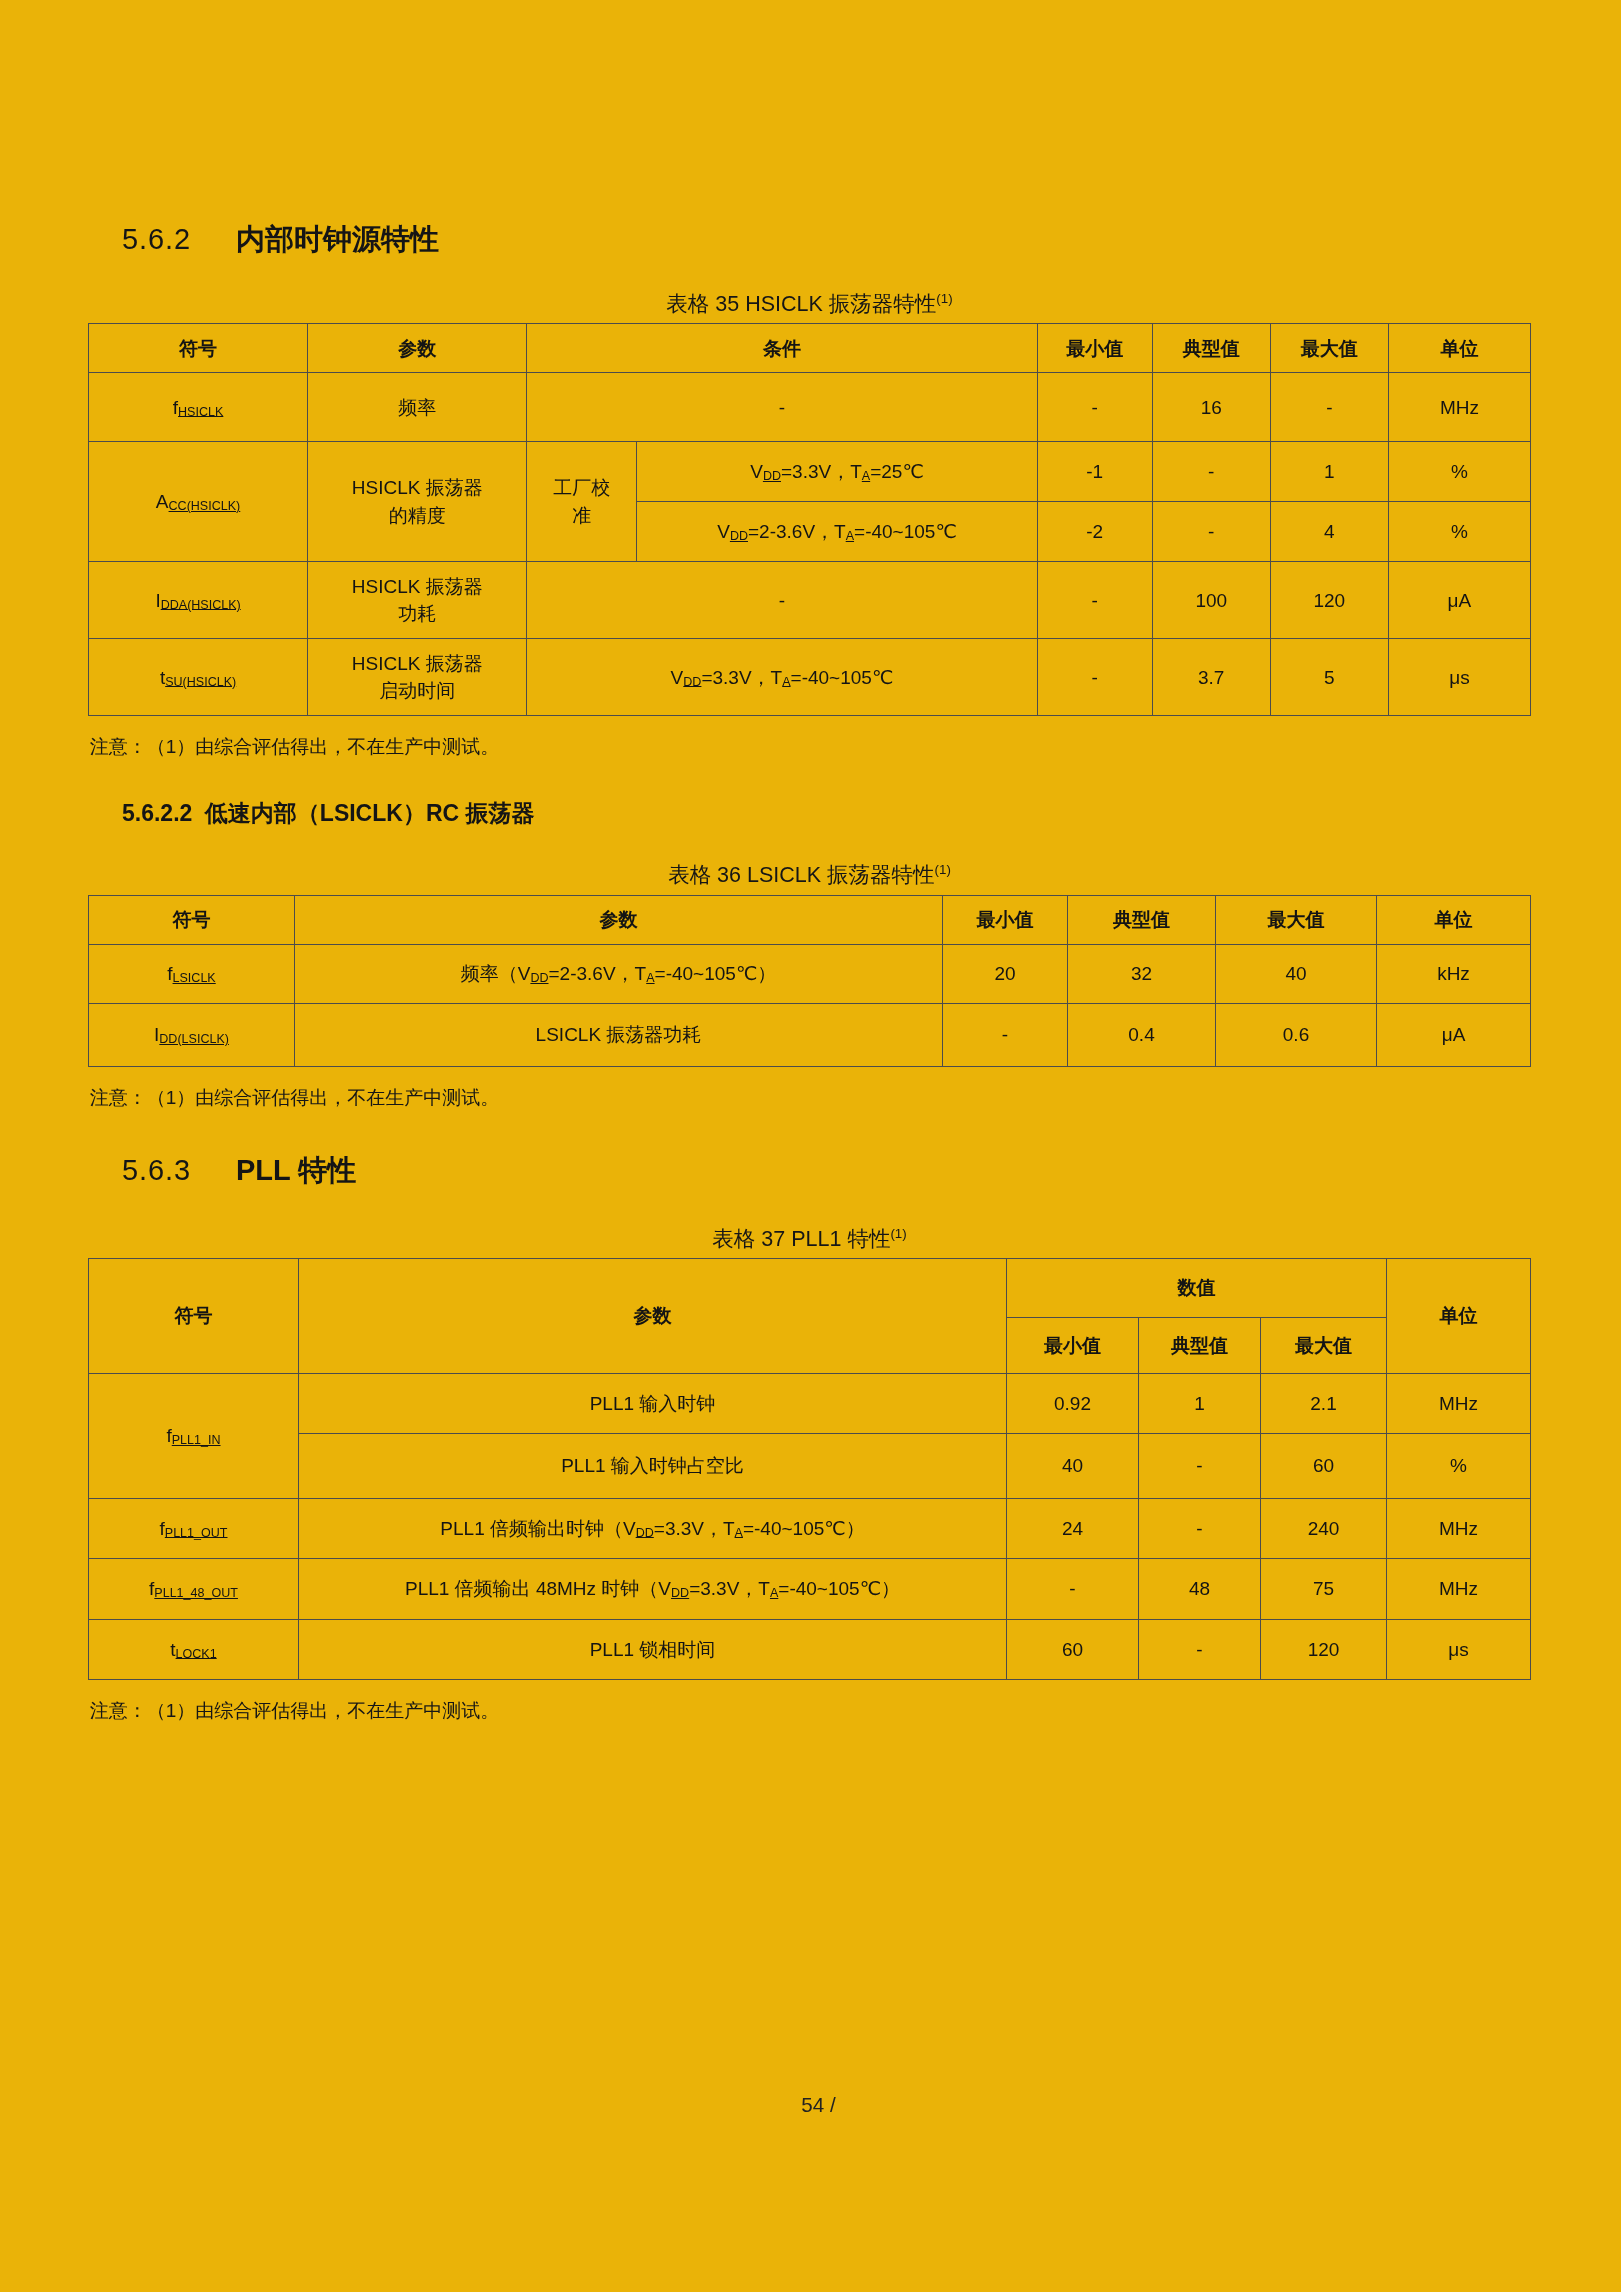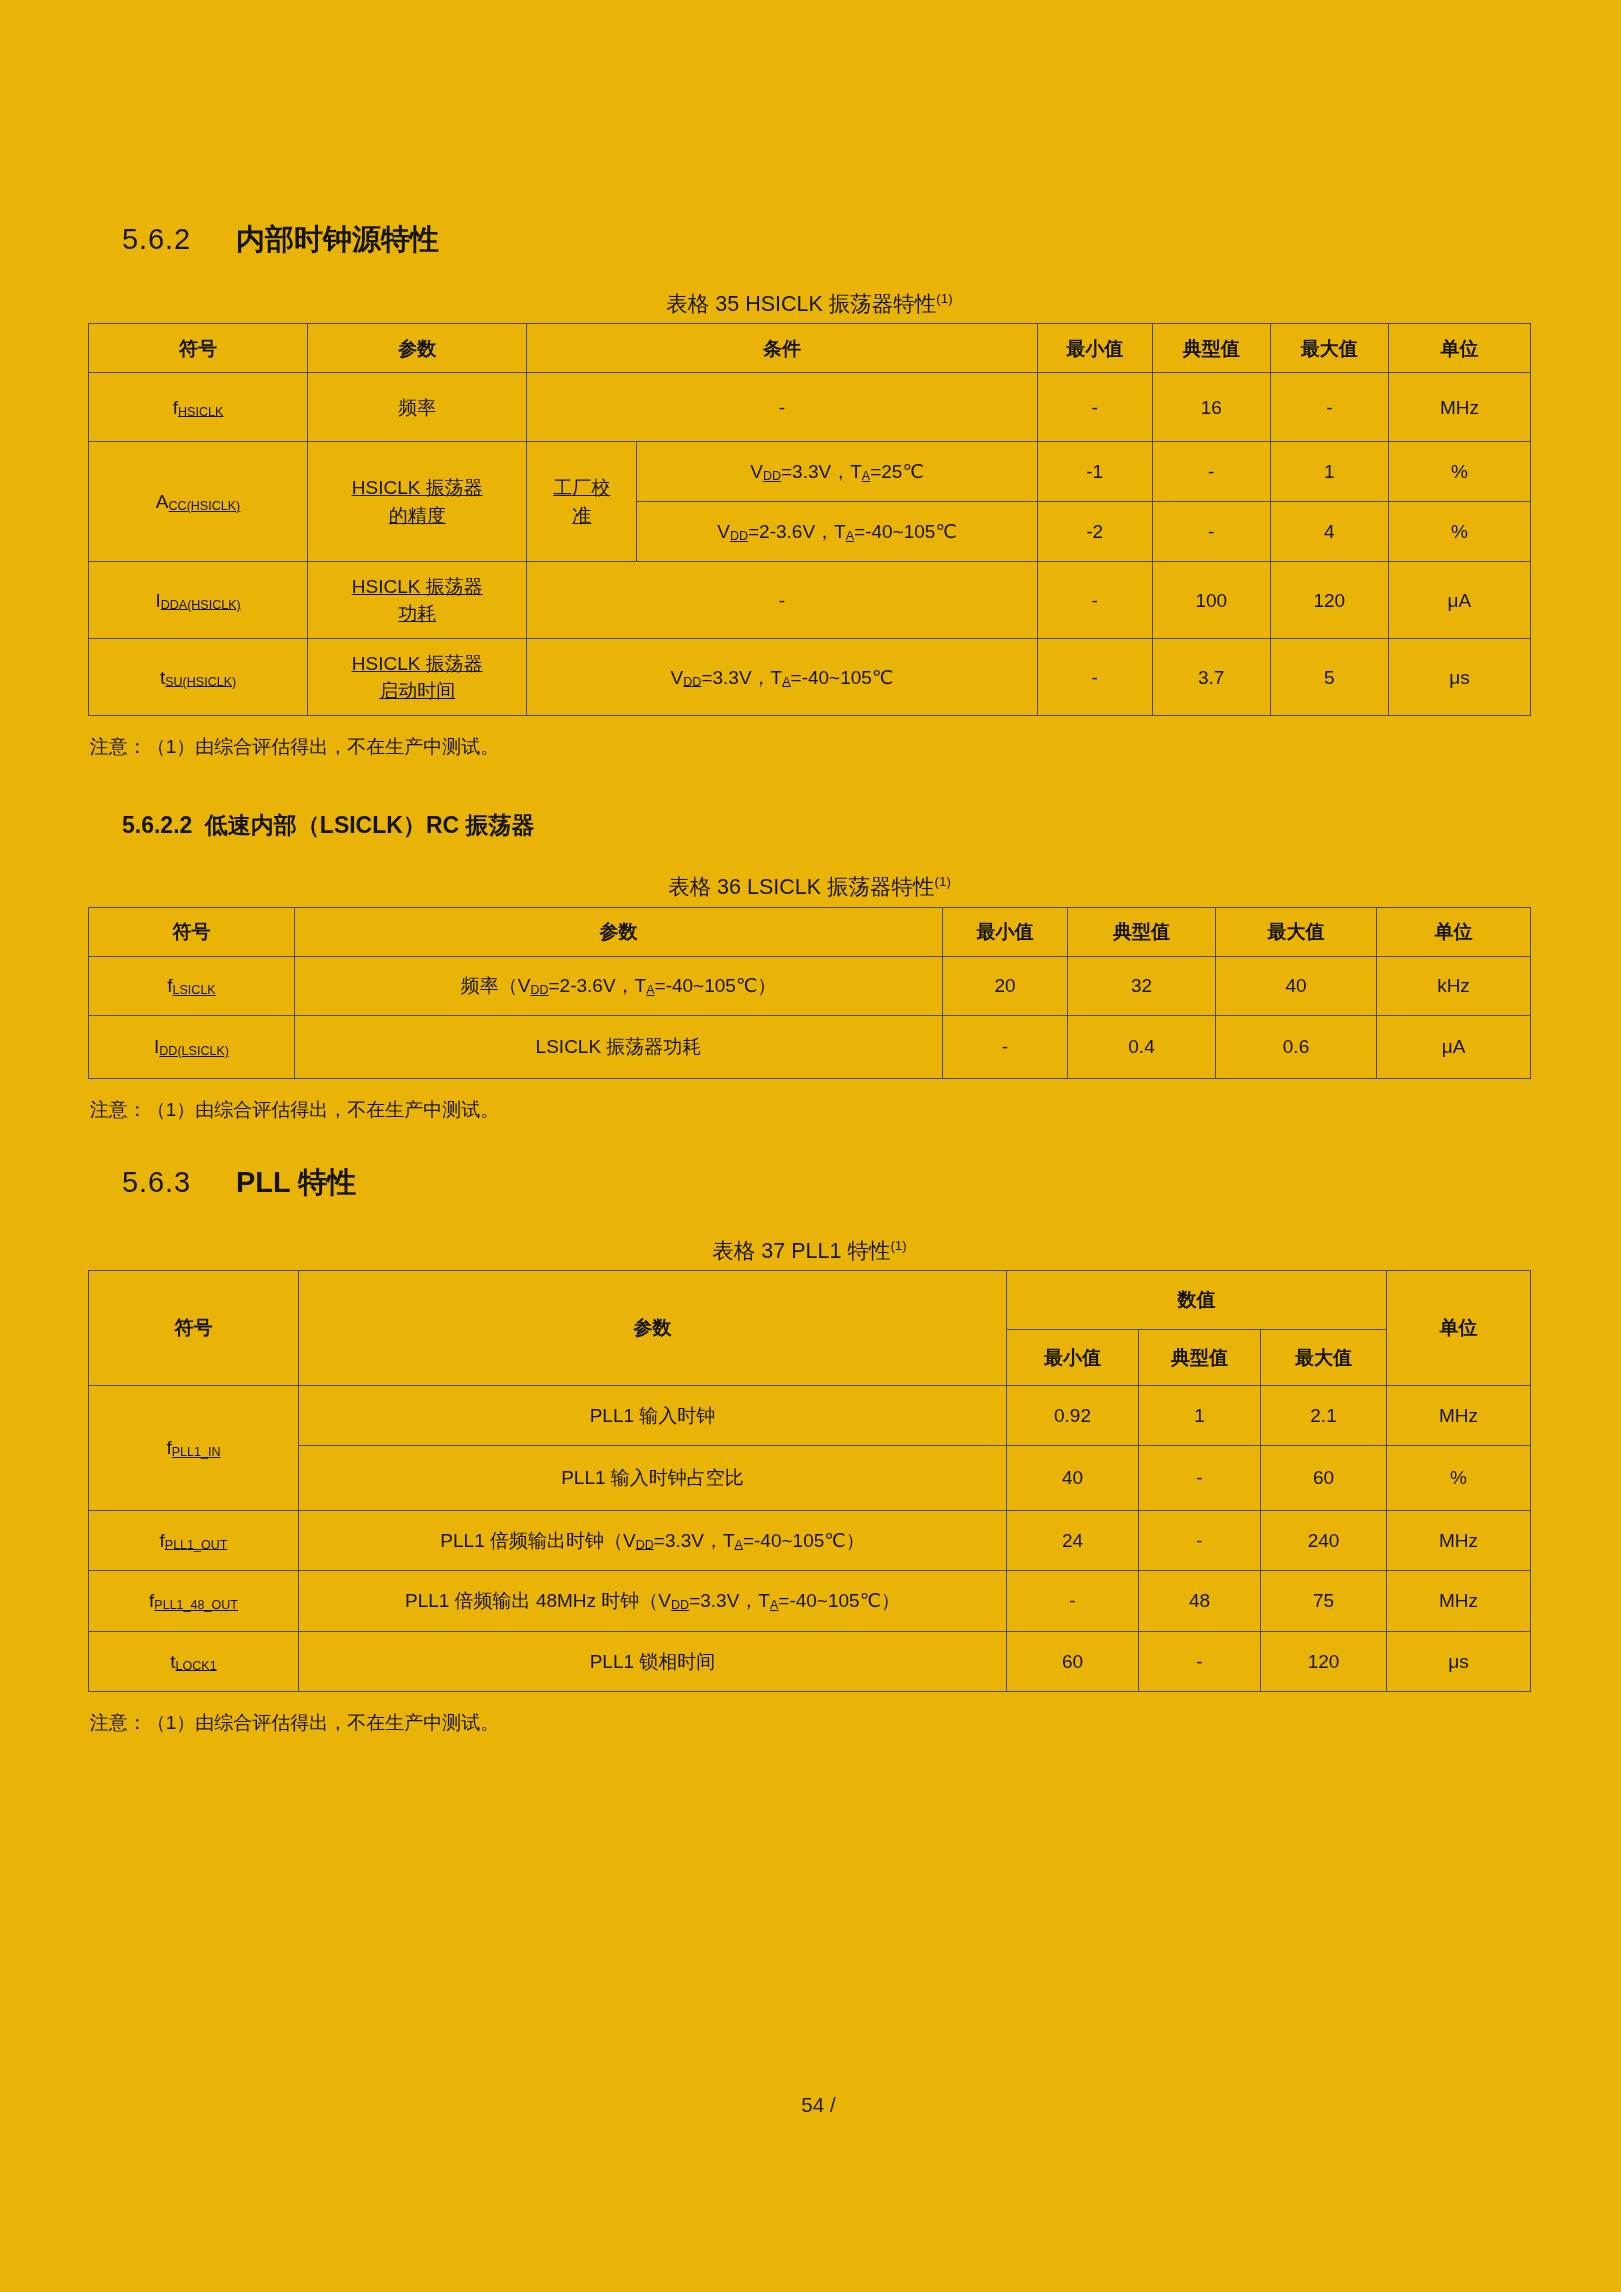--- a/index.html
+++ b/index.html
@@ -14,42 +14,42 @@
     overflow: hidden;
   }
   .content { padding: 221px 90px 0 88px; }
 
   
   .h2 { margin: 0 0 0 34px; font-size: 29px; line-height: 36px; }
   .h2 .num { font-weight: 500; margin-right: 45px; letter-spacing: 0.9px; }
   .h2 .ttl { font-weight: 700; }
   .h3 { margin: 39px 0 0 34px; font-size: 23px; line-height: 30px; font-weight: 700; }
   .h3 .num { margin-right: 12.5px; }
-  .h3-5622 { margin-top: 50px; }
+  .h3-5622 { margin-top: 38px; }
   .h2-563 { margin-top: 41px; }
 
   
   .caption { margin: 32px 0 5.4px 0; text-align: center; font-size: 21.5px; color: #161616; }
   .caption sup { font-size: 0.62em; vertical-align: super; }
 
   
   table.spec { border-collapse: collapse; table-layout: fixed; width: 100%; border: 1.8px solid #4c4c4c; }
   table.spec td, table.spec th {
     border: 1.3px solid #4c4c4c;
     text-align: center;
     vertical-align: middle;
     font-size: 19px;
     font-weight: 400;
     color: #141414;
     padding: 2.7px 7.2px;
     line-height: 1.45;
   }
   table.spec th { font-weight: 700; font-size: 19px; }
   td sub, .caption sub { font-size: 0.66em; vertical-align: -0.12em; text-decoration: underline; }
-  td.pre { white-space: pre-line; text-decoration: underline; }
+  td.pre { white-space: pre-line; }
   td.low { padding-top: 18px; }   
 
   
   .note { margin: 18px 0 0 1.8px; font-size: 19px; color: #161616; }
 
   
   .footer {
     position: absolute;
     top: 2093px; left: 16px; right: 0;
     text-align: center;

